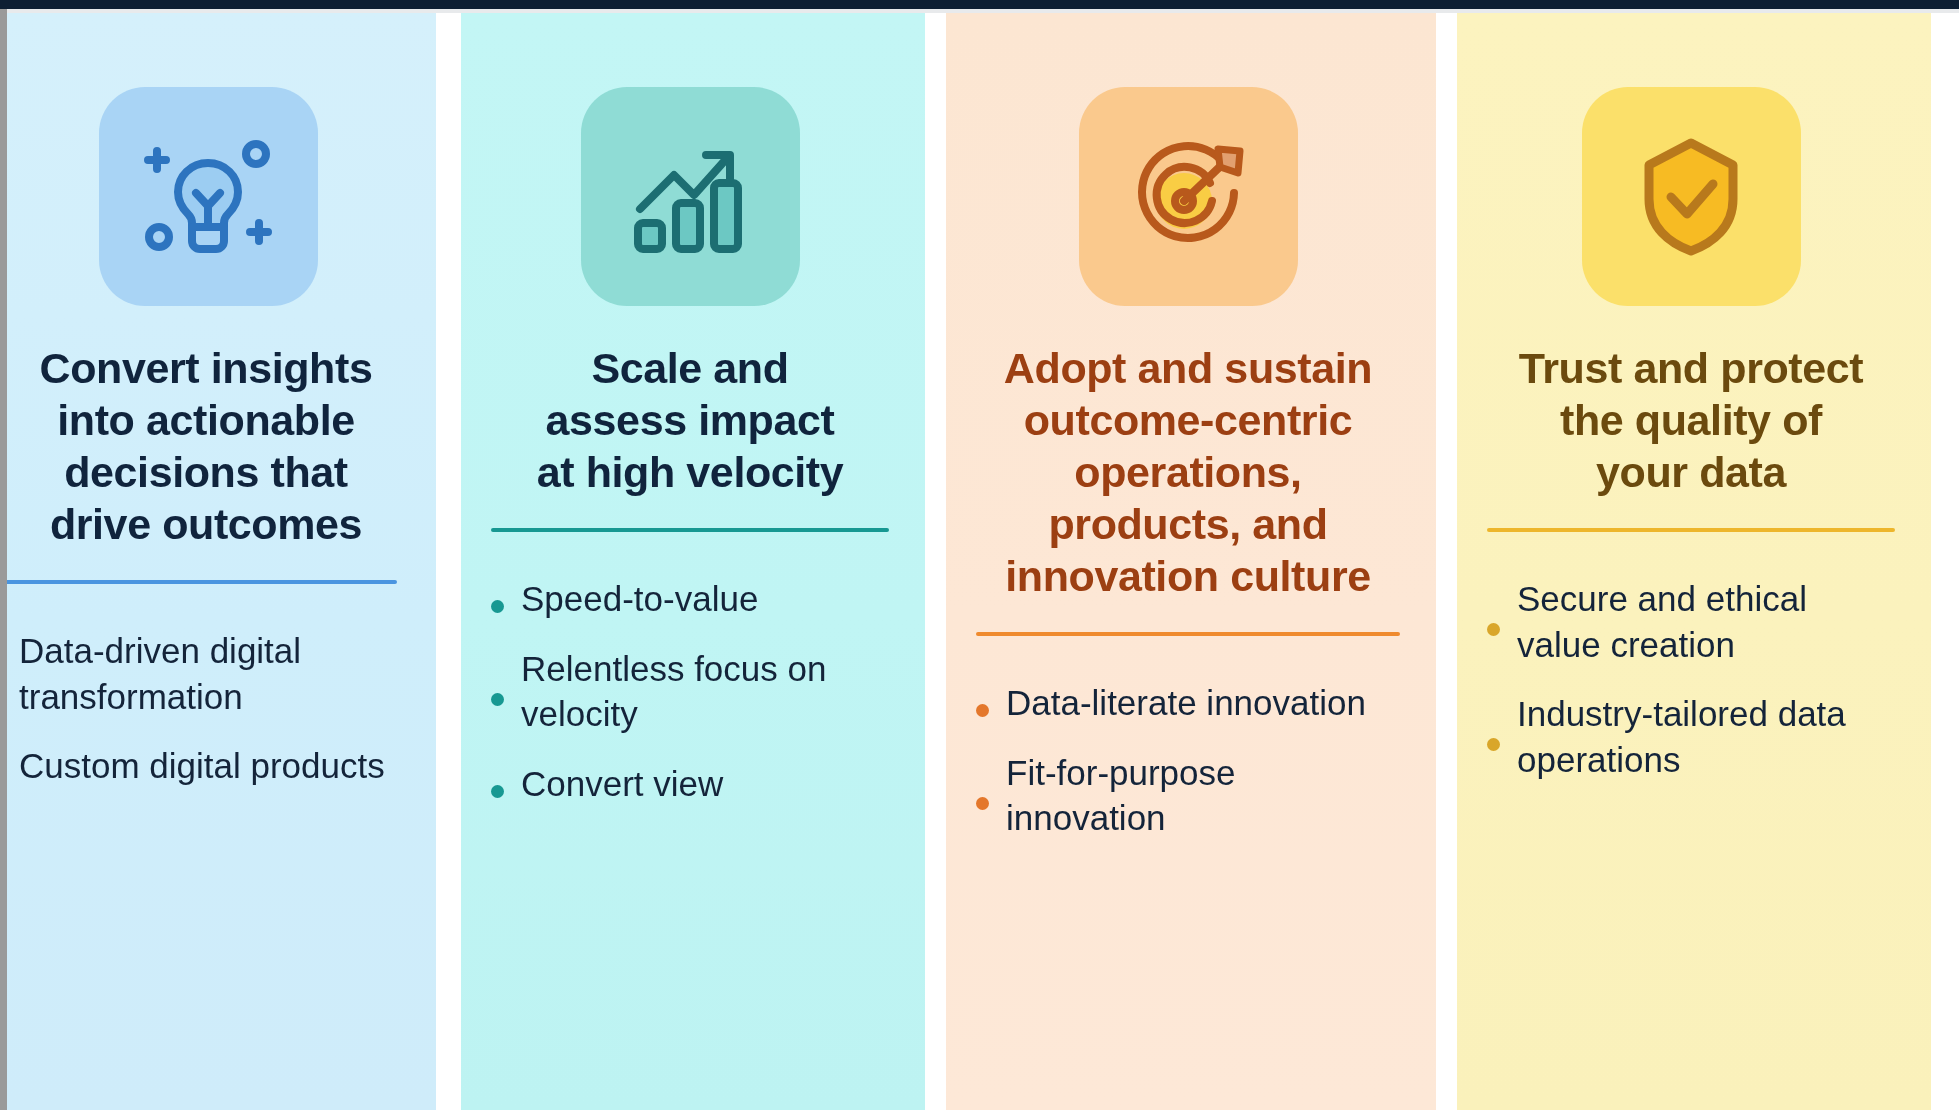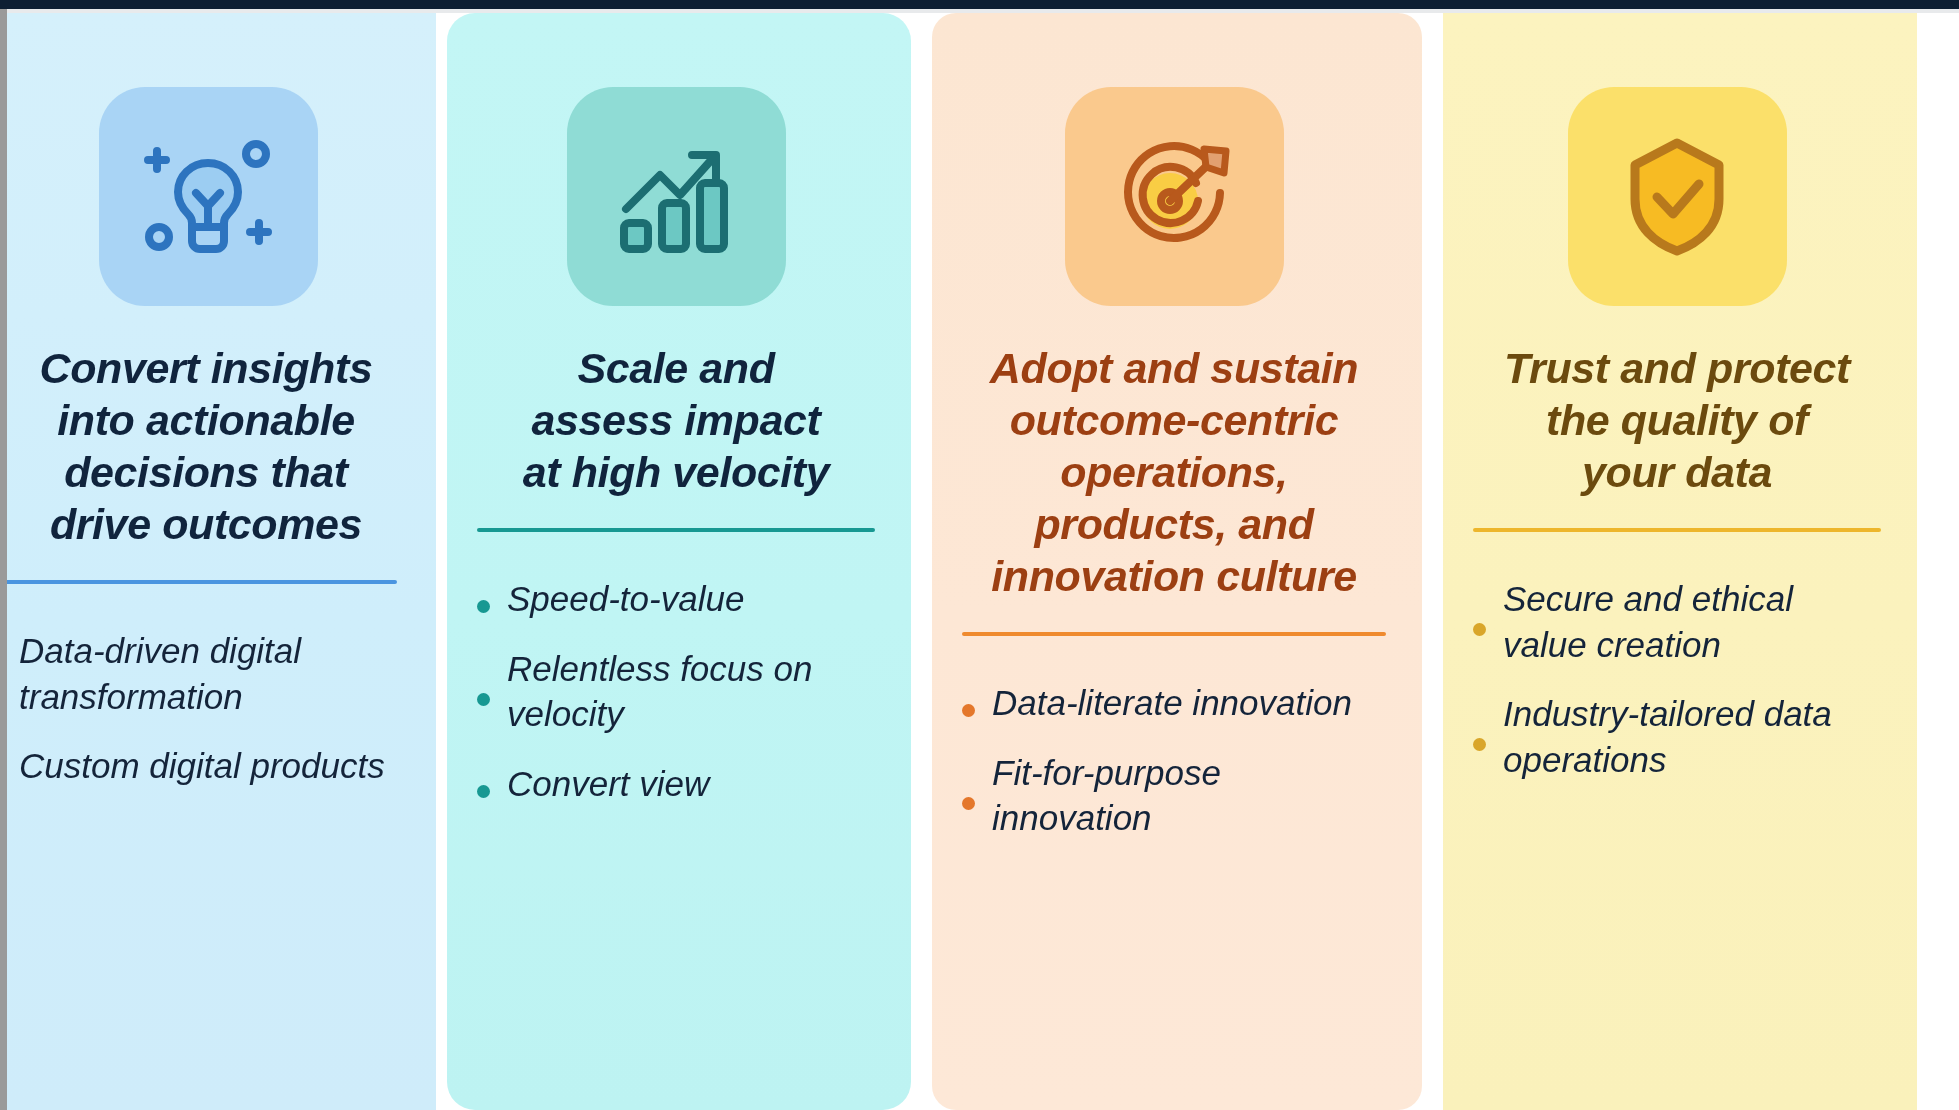--- a/index.html
+++ b/index.html
@@ -57,27 +57,26 @@
   }
 
   .panel {
     position: relative;
     height: 100%;
     padding: 74px 36px 0 30px;
     display: flex;
     flex-direction: column;
     align-items: center;
     overflow: hidden;
-    font-style: italic;
   }
 
   
   .panel.p1 { width: 436px; }
-  .panel.p2 { width: 464px; margin-left: 11px; border-radius: 28px; }
-  .panel.p3 { width: 490px; margin-left: 21px; border-radius: 24px; }
+  .panel.p2 { width: 464px; margin-left: 25px; }
+  .panel.p3 { width: 490px; margin-left: 21px; }
   .panel.p4 { width: 474px; margin-left: 21px; }
 
   .panel.p1 { background: linear-gradient(180deg, #d5f0fb 0%, #cfeefb 55%, #cfecfa 100%); }
   .panel.p2 { background: linear-gradient(180deg, #c3f6f5 0%, #c0f5f4 55%, #bdf3f2 100%); }
   .panel.p3 { background: linear-gradient(180deg, #fce6d2 0%, #fde7d5 55%, #fde8d7 100%); }
   .panel.p4 { background: linear-gradient(180deg, #fcf3bf 0%, #fbf2bd 55%, #faf1bb 100%); }
 
   
   .icon-tile {
     width: 219px;

